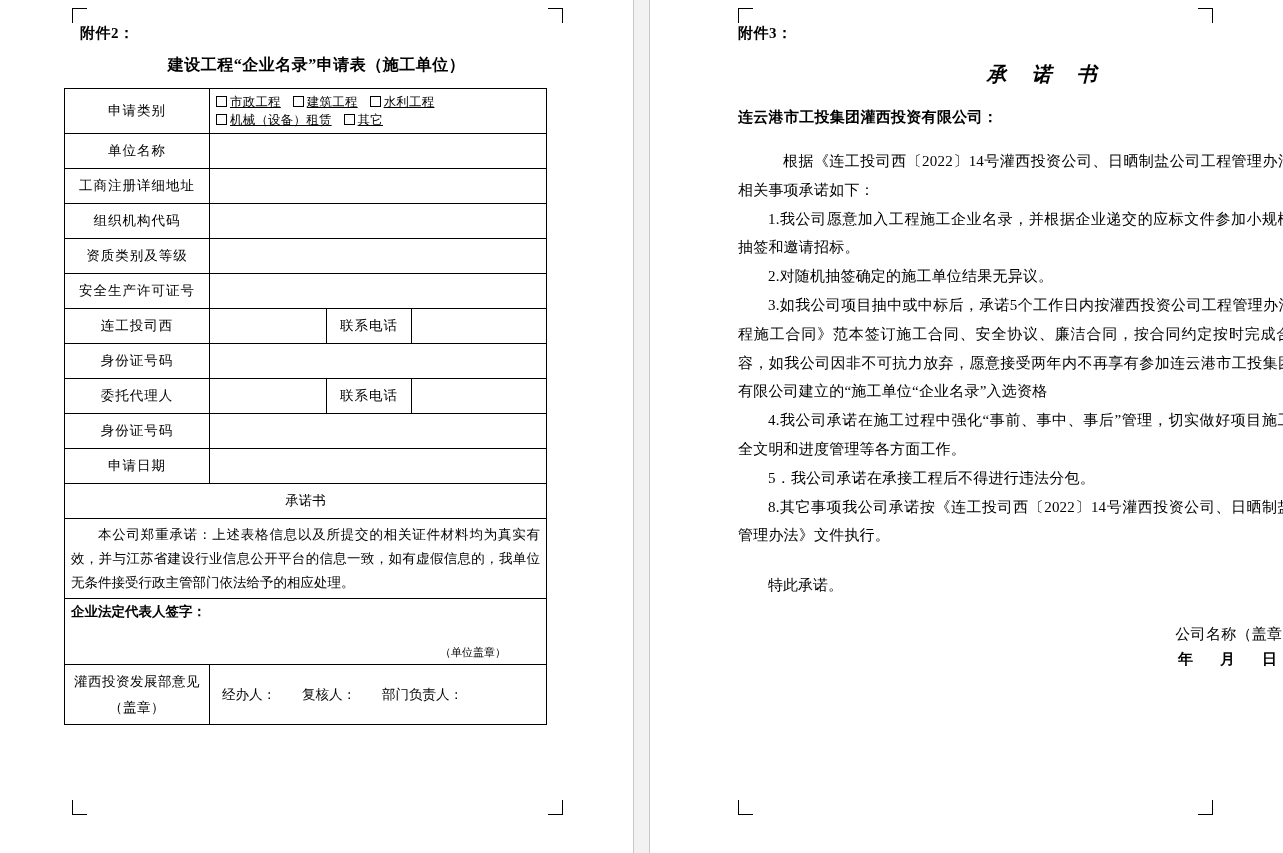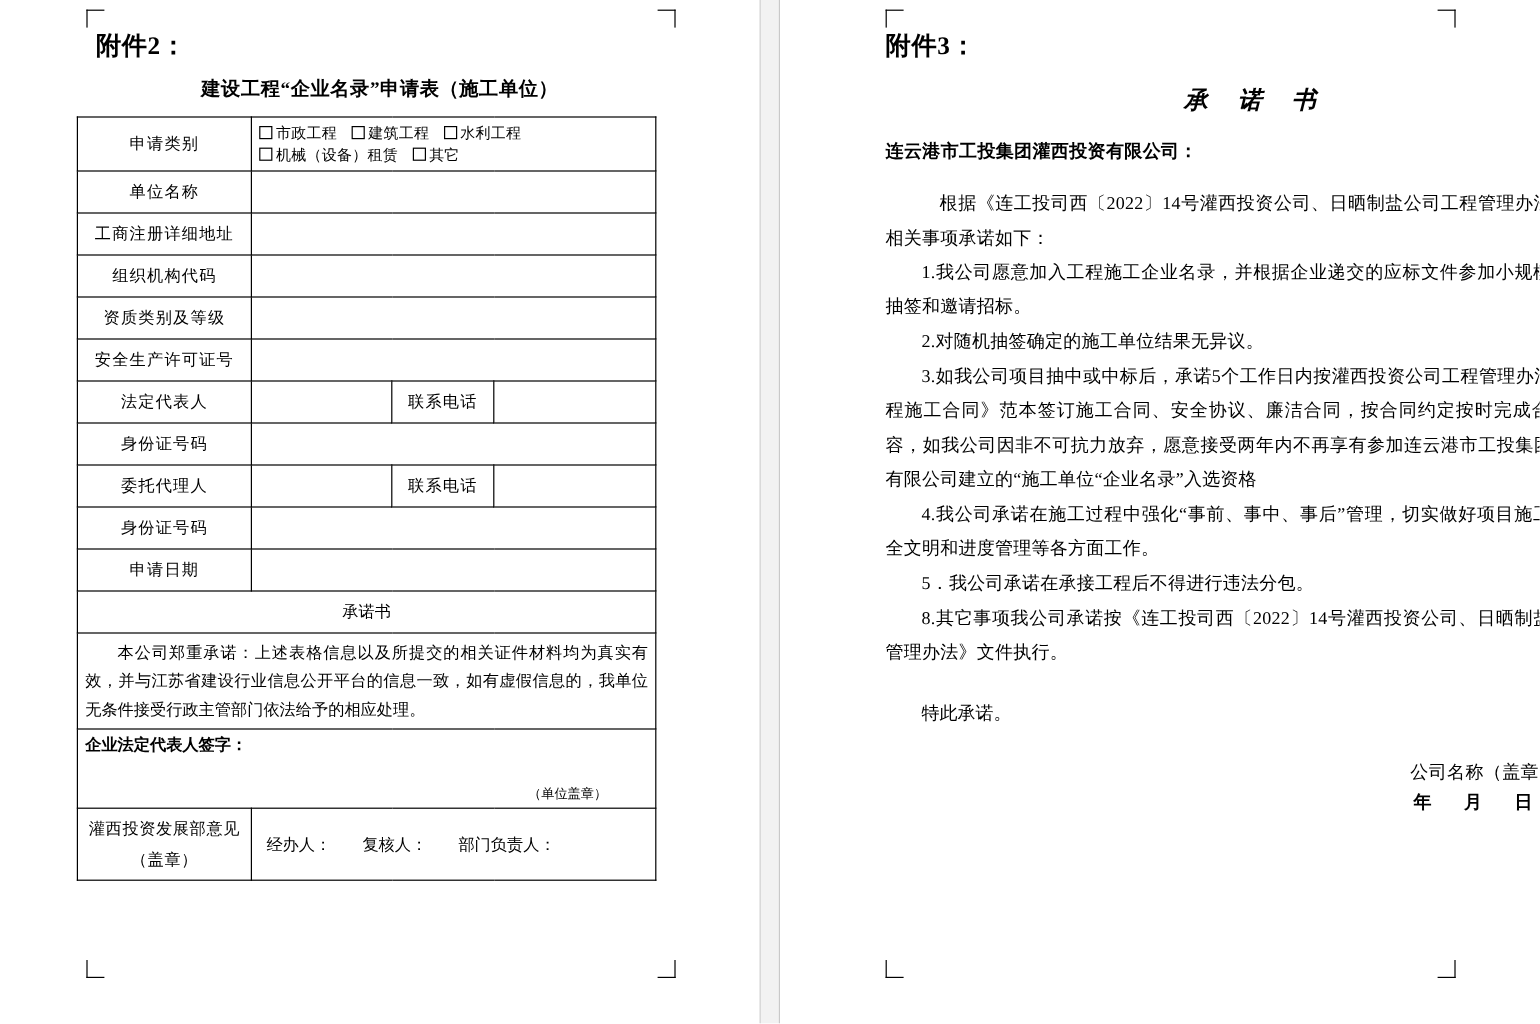--- a/index.html
+++ b/index.html
@@ -53,21 +53,21 @@
 
   .page-body {
     position: absolute;
     left: 64px;
     right: 64px;
     top: 24px;
   }
 
   .attach-label {
     font-weight: bold;
-    font-size: 21px;
+    font-size: 15px;
     margin-left: 16px;
     letter-spacing: 0.5px;
   }
 
   .doc-title {
     text-align: center;
     font-weight: bold;
     font-size: 16px;
     margin-top: 12px;
     letter-spacing: 0.5px;
@@ -99,21 +99,21 @@
     letter-spacing: 0.2px;
   }
   .cbox {
     display: inline-block;
     width: 9px;
     height: 9px;
     border: 1px solid #000;
     margin-right: 3px;
     vertical-align: -1px;
   }
-  .ck-item { margin-right: 12px; white-space: nowrap; }
+  .ck-item { margin-right: 12px; white-space: nowrap; text-decoration: underline; }
 
   td.promise-head {
     text-align: center;
     font-size: 13.5px;
     border-bottom: none;
     padding-top: 5px;
     padding-bottom: 2px;
   }
   td.promise-body {
     border-top: none;
@@ -247,21 +247,21 @@
         </tr>
         <tr>
           <td class="label">资质类别及等级</td>
           <td class="value" colspan="3"></td>
         </tr>
         <tr>
           <td class="label">安全生产许可证号</td>
           <td class="value" colspan="3"></td>
         </tr>
         <tr>
-          <td class="label">法定代表人</td>
+          <td class="label">连工投司西</td>
           <td class="value"></td>
           <td class="label">联系电话</td>
           <td class="value"></td>
         </tr>
         <tr>
           <td class="label">身份证号码</td>
           <td class="value" colspan="3"></td>
         </tr>
         <tr>
           <td class="label">委托代理人</td>

